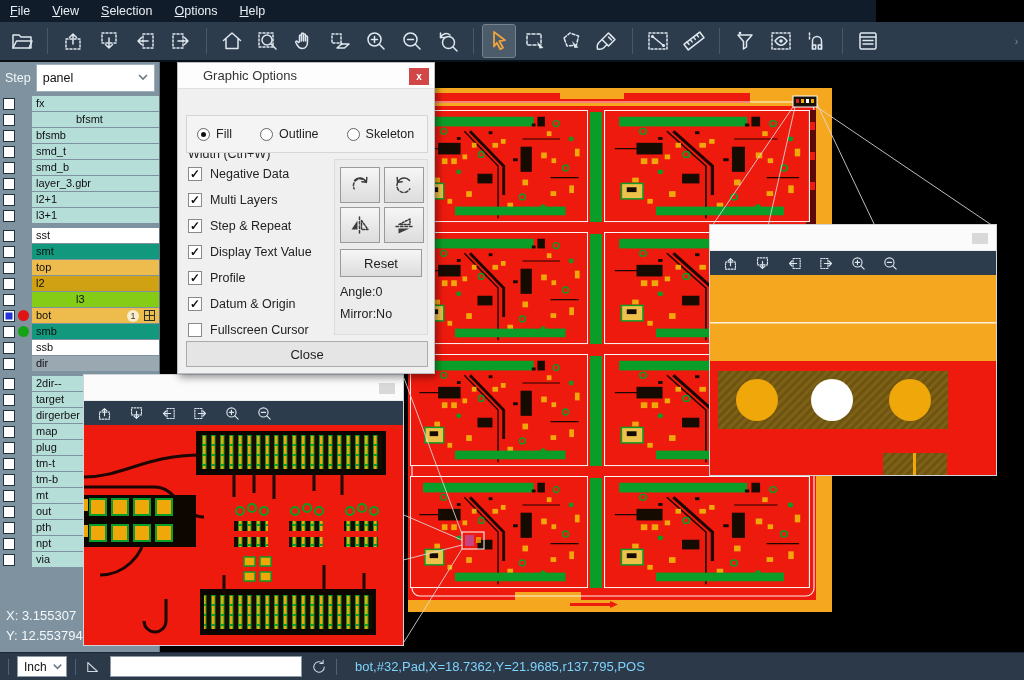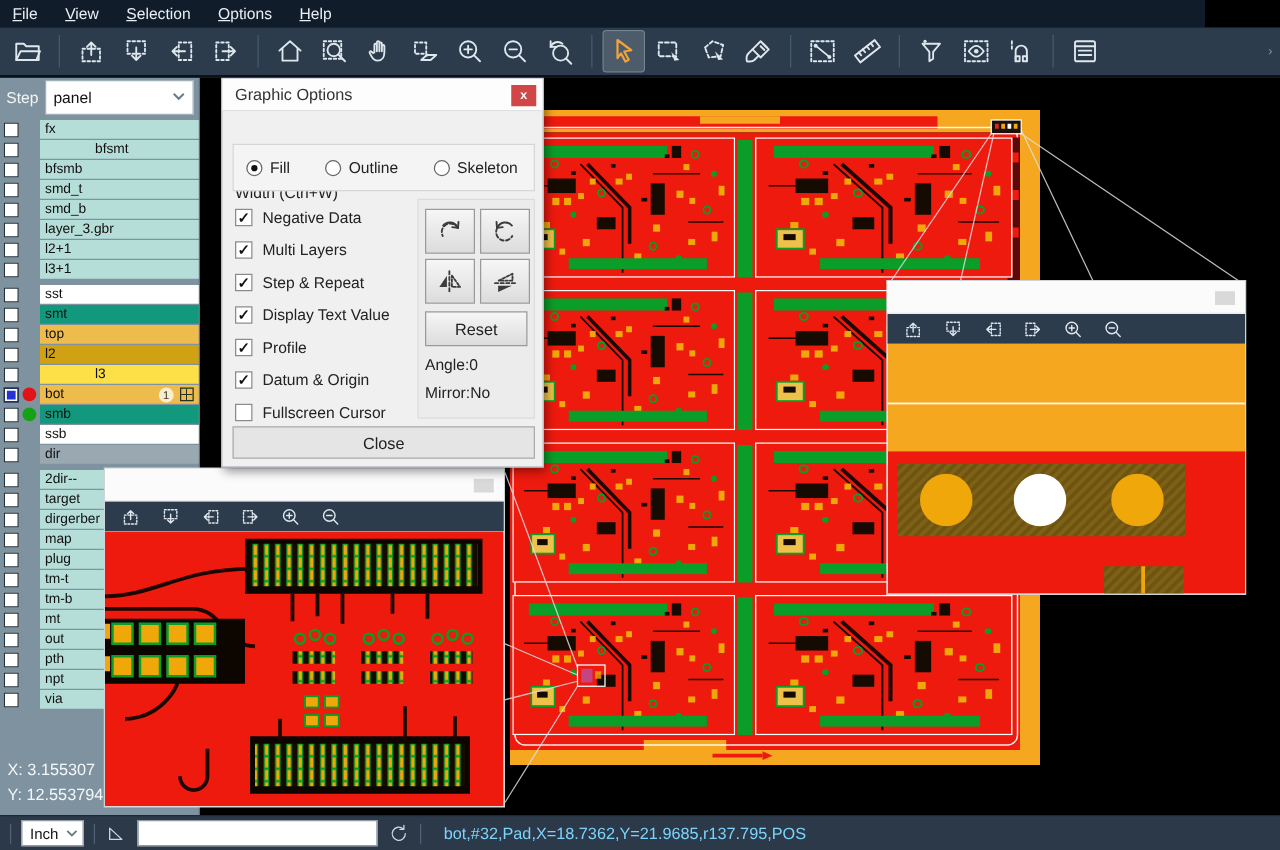--- a/index.html
+++ b/index.html
@@ -1,21 +1,21 @@
 <!DOCTYPE html>
 <html><head>
 <meta charset="utf-8">
 <style>
   * { margin:0; padding:0; box-sizing:border-box; }
   html,body { width:1024px; height:680px; overflow:hidden; background:#000; }
   body { font-family:"Liberation Sans", sans-serif; }
   .app { position:relative; width:1024px; height:680px; background:#000; overflow:hidden; }
 
   
-  .menubar { position:absolute; left:0; top:0; width:964px; height:22px; background:#111c2b;
+  .menubar { position:absolute; left:0; top:0; width:876px; height:22px; background:#111c2b;
              display:flex; align-items:center; gap:22px; padding-left:10px; z-index:6; }
   .menu-item { display:inline-block; color:#e8eef4; font-size:12.5px; cursor:default; }
   .menu-item::first-letter { text-decoration:underline; }
 
   
   .toolbar { position:absolute; left:0; top:22px; width:1024px; height:40px; background:#2d3c4d;
              border-bottom:2px solid #0a1118; display:flex; align-items:center; padding-left:4px; z-index:6; }
   .tbtn { width:32px; height:32px; display:flex; align-items:center; justify-content:center; margin:0 2px; border-radius:2px; }
   .tbtn.active { background:#4d5c6b; outline:1px solid #74848f; }
   .tsep { width:1px; height:26px; background:#46586c; margin:0 7px; }
@@ -59,21 +59,21 @@
   .ptitle { height:26px; background:#fbfbfb; position:relative; border-bottom:1px solid #ececec; }
   .pbtn { position:absolute; right:8px; top:8px; width:16px; height:11px; background:#d9d9d9; }
   .ptools { height:24px; background:#2d3c4d; display:flex; align-items:center; gap:15px; padding-left:12px; }
   .pti { width:17px; height:17px; stroke:#dfe7ee; fill:none; stroke-width:1.6; stroke-linecap:round; stroke-linejoin:round; }
   .pcontent { position:relative; overflow:hidden; }
 
   
   .dialog { position:absolute; left:177px; top:62px; width:258px; height:312px; background:#f0f0f0;
             border:1px solid #b9bdc2; z-index:5; box-shadow:2px 3px 8px rgba(0,0,0,.45); font-size:12.5px; color:#222; }
   .dtitle { height:26px; background:#fdfdfd; border-bottom:1px solid #e0e0e0; display:flex; align-items:center;
-            padding-left:10px; font-size:13px; color:#333; }
+            padding-left:25px; font-size:13px; color:#333; }
   .dclose { position:absolute; right:5px; top:5px; width:20px; height:17px; background:#d14747; color:#fff;
             font-size:10px; font-weight:bold; display:flex; align-items:center; justify-content:center; }
   .dlabel { position:absolute; left:10px; top:46px;margin-top:38px; }
   .radiobox { position:absolute; left:8px; top:52px; width:242px; height:38px; border:1px solid #d6d6d6; background:#f4f4f4;
               display:flex; align-items:center; }
   .radio { display:flex; align-items:center; gap:6px; }
   .rdot { width:13px; height:13px; border:1px solid #666; border-radius:50%; background:#fff; position:relative; flex:none; }
   .rdot.sel::after { content:""; position:absolute; left:3px; top:3px; width:5px; height:5px; border-radius:50%; background:#111; }
   .checks { position:absolute; left:10px; top:98px; width:148px; }
   .checkrow { display:flex; align-items:center; gap:8px; height:26px; }
@@ -579,21 +579,21 @@
           <div class="layer-row">
             <span class="lr-check"></span>
             <span class="lr-gutter"></span>
             <span class="lr-bar" style="background: rgb(208, 161, 19);">
               <span class="lr-name">l2</span>
             </span>
           </div>
           <div class="layer-row">
             <span class="lr-check"></span>
             <span class="lr-gutter"></span>
-            <span class="lr-bar" style="background: #fde047; padding-left: 44px;">
+            <span class="lr-bar" style="background: #84cc16; padding-left: 44px;">
               <span class="lr-name">l3</span>
             </span>
           </div>
           <div class="layer-row">
             <span class="lr-check on"></span>
             <span class="lr-gutter">
               <span class="lr-dot" style="background: rgb(224, 20, 20);"></span>
             </span>
             <span class="lr-bar" style="background: rgb(238, 188, 77);">
               <span class="lr-name">bot</span>

